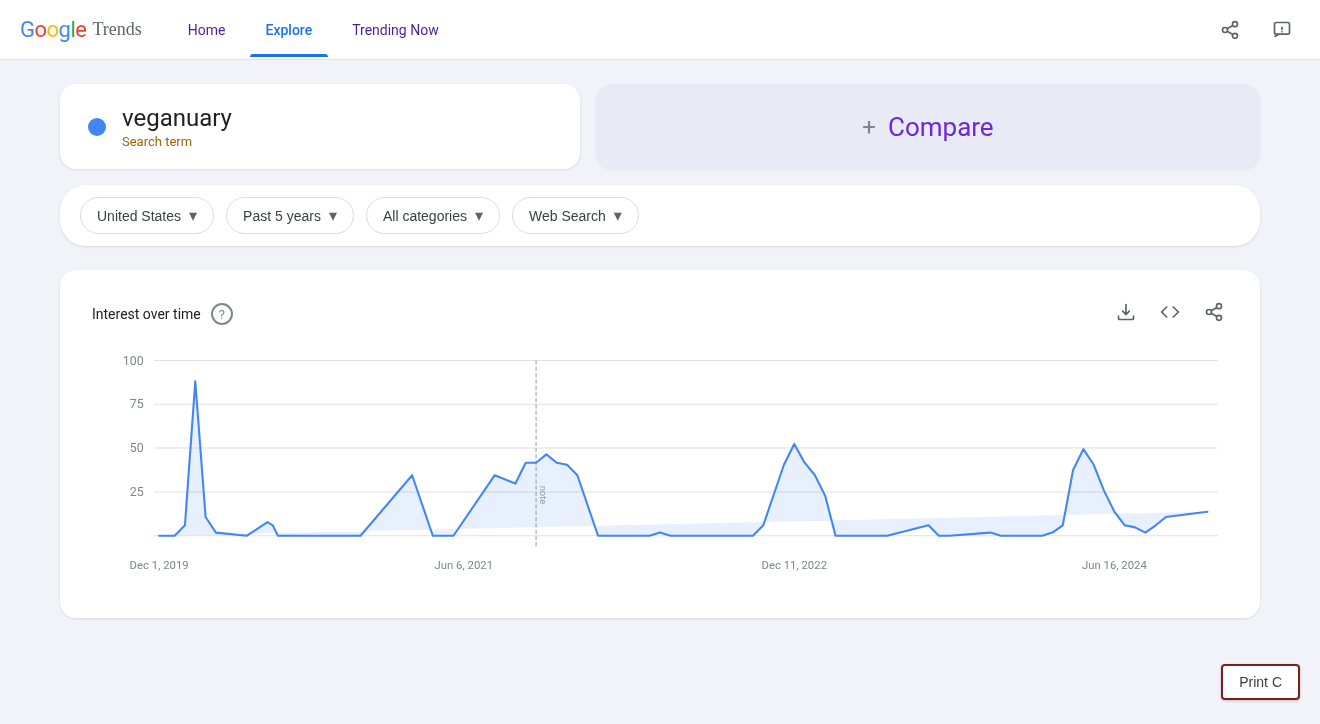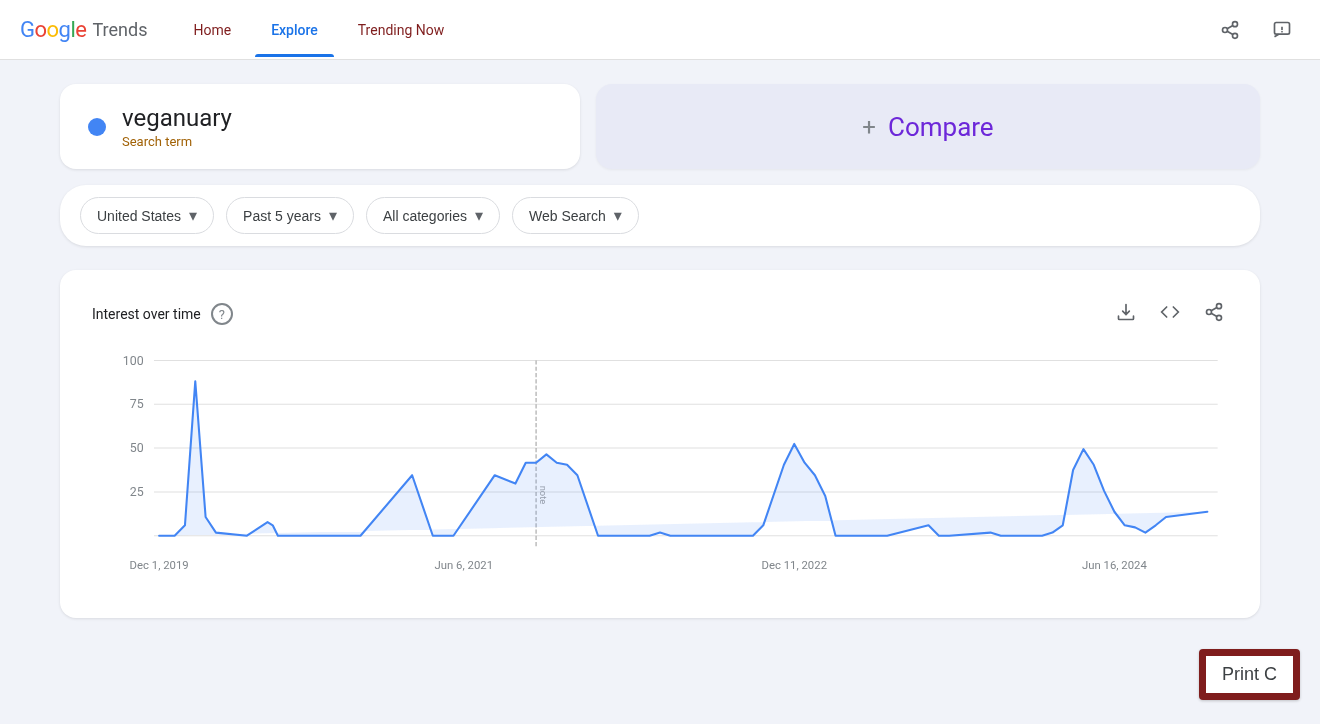--- a/index.html
+++ b/index.html
@@ -34,31 +34,32 @@
       letter-spacing: -0.5px;
     }
     .g-blue { color: #4285F4; }
     .g-red { color: #EA4335; }
     .g-yellow { color: #FBBC05; }
     .g-green { color: #34A853; }
     .trends-text {
       color: #5f6368;
       font-size: 18px;
       margin-left: 2px;
+      font-family: Liberation Serif, serif;
     }
     .nav-links {
       display: flex;
       align-items: center;
       gap: 8px;
       flex: 1;
     }
     .nav-link {
       padding: 8px 16px;
       font-size: 14px;
-      color: #7f1d1d;
+      color: #4c1d95;
       cursor: pointer;
       text-decoration: none;
       border-radius: 4px;
       position: relative;
     }
     .nav-link.active {
       color: #1a73e8;
       font-weight: 500;
     }
     .nav-link.active::after {
@@ -240,24 +241,24 @@
       width: 100%;
       height: 100%;
     }
 
     
     .print-btn {
       position: fixed;
       bottom: 24px;
       right: 20px;
       background: #fff;
-      border: 7px solid #7f1d1d;
+      border: 2px solid #7f1d1d;
       border-radius: 4px;
       padding: 8px 16px;
-      font-size: 18px;
+      font-size: 14px;
       color: #3c4043;
       cursor: pointer;
       box-shadow: 0 1px 3px rgba(0,0,0,0.2);
     }
   </style>
 </head>
 <body>
 
 <header class="header">
   <div class="logo-area">

